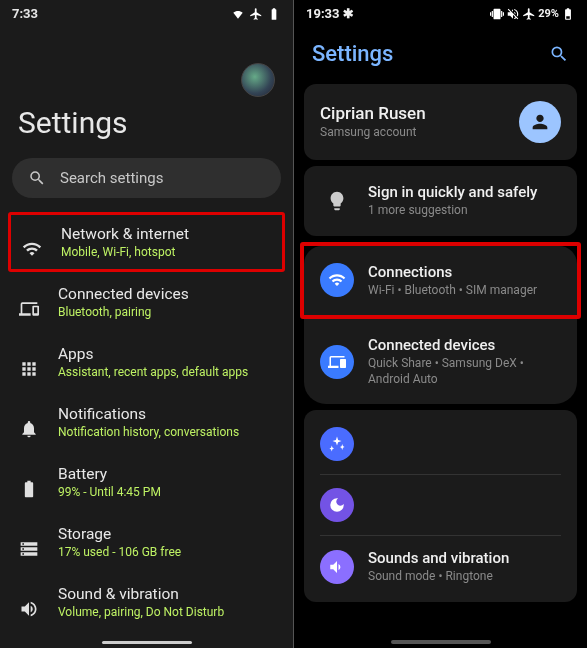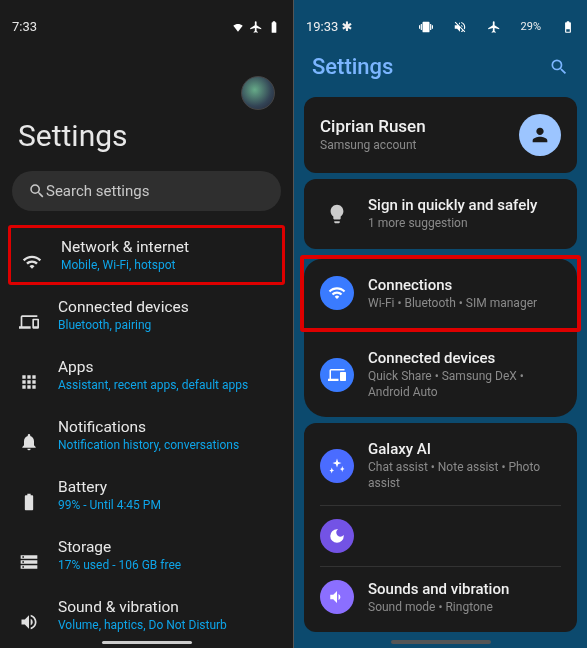--- a/index.html
+++ b/index.html
@@ -7,39 +7,39 @@
     width: 587px;
     height: 648px;
     display: flex;
     font-family: -apple-system, BlinkMacSystemFont, "Segoe UI", Roboto, sans-serif;
     background: #555;
     gap: 1px;
     overflow: hidden;
   }
   .phone { height: 648px; overflow: hidden; position: relative; }
   .left { width: 293px; background: #1b1b1b; color: #e6e6e6; }
-  .right { width: 293px; background: #0c4a6e; color: #f0f0f0; }
+  .right { width: 293px; background: #000000; color: #f0f0f0; }
 
   
-  .status { display:flex; justify-content:space-between; align-items:center; padding: 19px 12px 2px; font-size: 13px; font-weight: 400; }
+  .status { display:flex; justify-content:space-between; align-items:center; padding: 6px 12px 2px; font-size: 13px; font-weight: 700; }
   .status .icons { display:flex; gap:4px; align-items:center; }
   .status svg { width:14px; height:14px; fill:#fff; }
 
   
   .left .avatar-row { display:flex; justify-content:flex-end; padding: 40px 18px 8px; }
   .left .avatar { width:34px; height:34px; border-radius:50%; background: radial-gradient(circle at 40% 40%, #6a8, #345 60%, #223); border:1px solid #444;}
   .left h1 { font-size: 30px; font-weight: 400; padding: 0 18px 18px; color:#e8e8e8; }
-  .left .search { margin: 0 12px 14px; background:#2f2f2f; border-radius: 24px; display:flex; align-items:center; padding: 11px 16px; gap: 0; }
+  .left .search { margin: 0 12px 14px; background:#2f2f2f; border-radius: 24px; display:flex; align-items:center; padding: 11px 16px; gap: 14px; }
   .left .search svg { width:18px; height:18px; fill:#c8c8c8; }
   .left .search span { color:#c8c8c8; font-size:15px; }
   .left .item { display:flex; align-items:flex-end; gap:18px; padding: 13px 18px; }
   .left .item .iconbox { width:22px; display:flex; justify-content:center; align-items:center; }
   .left .item svg { width:20px; height:20px; fill:#e0e0e0; }
   .left .item .txt .title { font-size:15.5px; color:#e8e8e8; }
-  .left .item .txt .sub { font-size:12px; color:#0ea5e9; margin-top:2px; }
+  .left .item .txt .sub { font-size:12px; color:#bef264; margin-top:2px; }
   .left .hl { border: 3px solid #d00; border-radius:3px; margin: 0 8px; padding: 10px 10px; }
   .left .navbar { position:absolute; bottom:4px; left:50%; transform:translateX(-50%); width:90px; height:3px; background:#ccc; border-radius:2px; }
 
   
   .right .header { display:flex; justify-content:space-between; align-items:center; padding: 18px 18px 12px; }
   .right .header h1 { color:#7bb5ff; font-size: 22px; font-weight:500; }
   .right .header svg { width:20px; height:20px; fill:#7bb5ff; }
   .right .card { background:#1b1b1b; border-radius:12px; margin: 6px 10px; padding: 4px 0; }
   .right .row { display:flex; align-items:center; gap:14px; padding: 13px 16px; }
   .right .row .circ { width:34px; height:34px; border-radius:50%; display:flex; align-items:center; justify-content:center; flex-shrink:0; }
@@ -165,31 +165,31 @@
   </div>
 
   <div class="item">
     <div class="iconbox">
         <svg viewBox="0 0 24 24">
           <path d="M3 9v6h4l5 5V4L7 9H3zm13.5 3A4.5 4.5 0 0014 7.97v8.05c1.48-.73 2.5-2.25 2.5-4.02zM14 3.23v2.06c2.89.86 5 3.54 5 6.71s-2.11 5.85-5 6.71v2.06c4.01-.91 7-4.49 7-8.77s-2.99-7.86-7-8.77z"></path>
         </svg>
       </div>
     <div class="txt">
       <div class="title">Sound &amp; vibration</div>
-      <div class="sub">Volume, haptics, Do Not Disturb</div>
+      <div class="sub">Volume, pairing, Do Not Disturb</div>
     </div>
   </div>
 
   <div class="navbar"></div>
 </div>
 
 <div class="phone right">
   <div class="status">
     <span><span>19:33</span> ✱</span>
-    <span class="icons" style="font-size:11px;gap:20px;">
+    <span class="icons" style="font-size:11px;gap:2px;">
       <svg viewBox="0 0 24 24">
           <path d="M0 15h2V9H0v6zm3 2h2V7H3v10zm19-8v6h2V9h-2zm-3 8h2V7h-2v10zM16.5 3h-9A1.5 1.5 0 006 4.5v15A1.5 1.5 0 007.5 21h9a1.5 1.5 0 001.5-1.5v-15A1.5 1.5 0 0016.5 3z"></path>
         </svg>
       <svg viewBox="0 0 24 24">
           <path d="M16.5 12A4.5 4.5 0 0014 7.97v2.21l2.45 2.45c.03-.2.05-.41.05-.63zm2.5 0c0 .94-.2 1.82-.54 2.64l1.51 1.51A8.8 8.8 0 0021 12c0-4.28-2.99-7.86-7-8.77v2.06c2.89.86 5 3.54 5 6.71zM4.27 3L3 4.27 7.73 9H3v6h4l5 5v-6.73l4.25 4.25c-.67.52-1.42.93-2.25 1.18v2.06a8.99 8.99 0 003.69-1.81L19.73 21 21 19.73l-9-9L4.27 3zM12 4L9.91 6.09 12 8.18V4z"></path>
         </svg>
       <svg viewBox="0 0 24 24">
           <path d="M21 16v-2l-8-5V3.5a1.5 1.5 0 00-3 0V9l-8 5v2l8-2.5V19l-2 1.5V22l3.5-1 3.5 1v-1.5L13 19v-5.5l8 2.5z"></path>
         </svg>
       <span>29%</span>
@@ -264,24 +264,20 @@
     </div>
   </div>
 
   <div class="card">
     <div class="row">
       <div class="circ c-blue2">
           <svg viewBox="0 0 24 24">
             <path d="M12 2l1.5 4.5L18 8l-4.5 1.5L12 14l-1.5-4.5L6 8l4.5-1.5L12 2zm7 10l.9 2.7L22 16l-2.1.9L19 20l-.9-2.7L16 16l2.1-.9L19 12zM5 14l.9 2.7L8 18l-2.1.9L5 22l-.9-2.7L2 18l2.1-.9L5 14z"></path>
           </svg>
         </div>
-      <div class="txt">
-        <div class="title">Galaxy AI</div>
-        <div class="sub">Chat assist • Note assist • Photo assist</div>
-      </div>
     </div>
     <div class="divider"></div>
     <div class="row">
       <div class="circ c-purple">
           <svg viewBox="0 0 24 24">
             <path d="M12 3a9 9 0 109 9c0-.46-.04-.92-.1-1.36a5.389 5.389 0 01-4.4 2.26 5.403 5.403 0 01-3.14-9.8c-.44-.06-.9-.1-1.36-.1z"></path>
           </svg>
         </div>
     </div>
     <div class="divider"></div>

